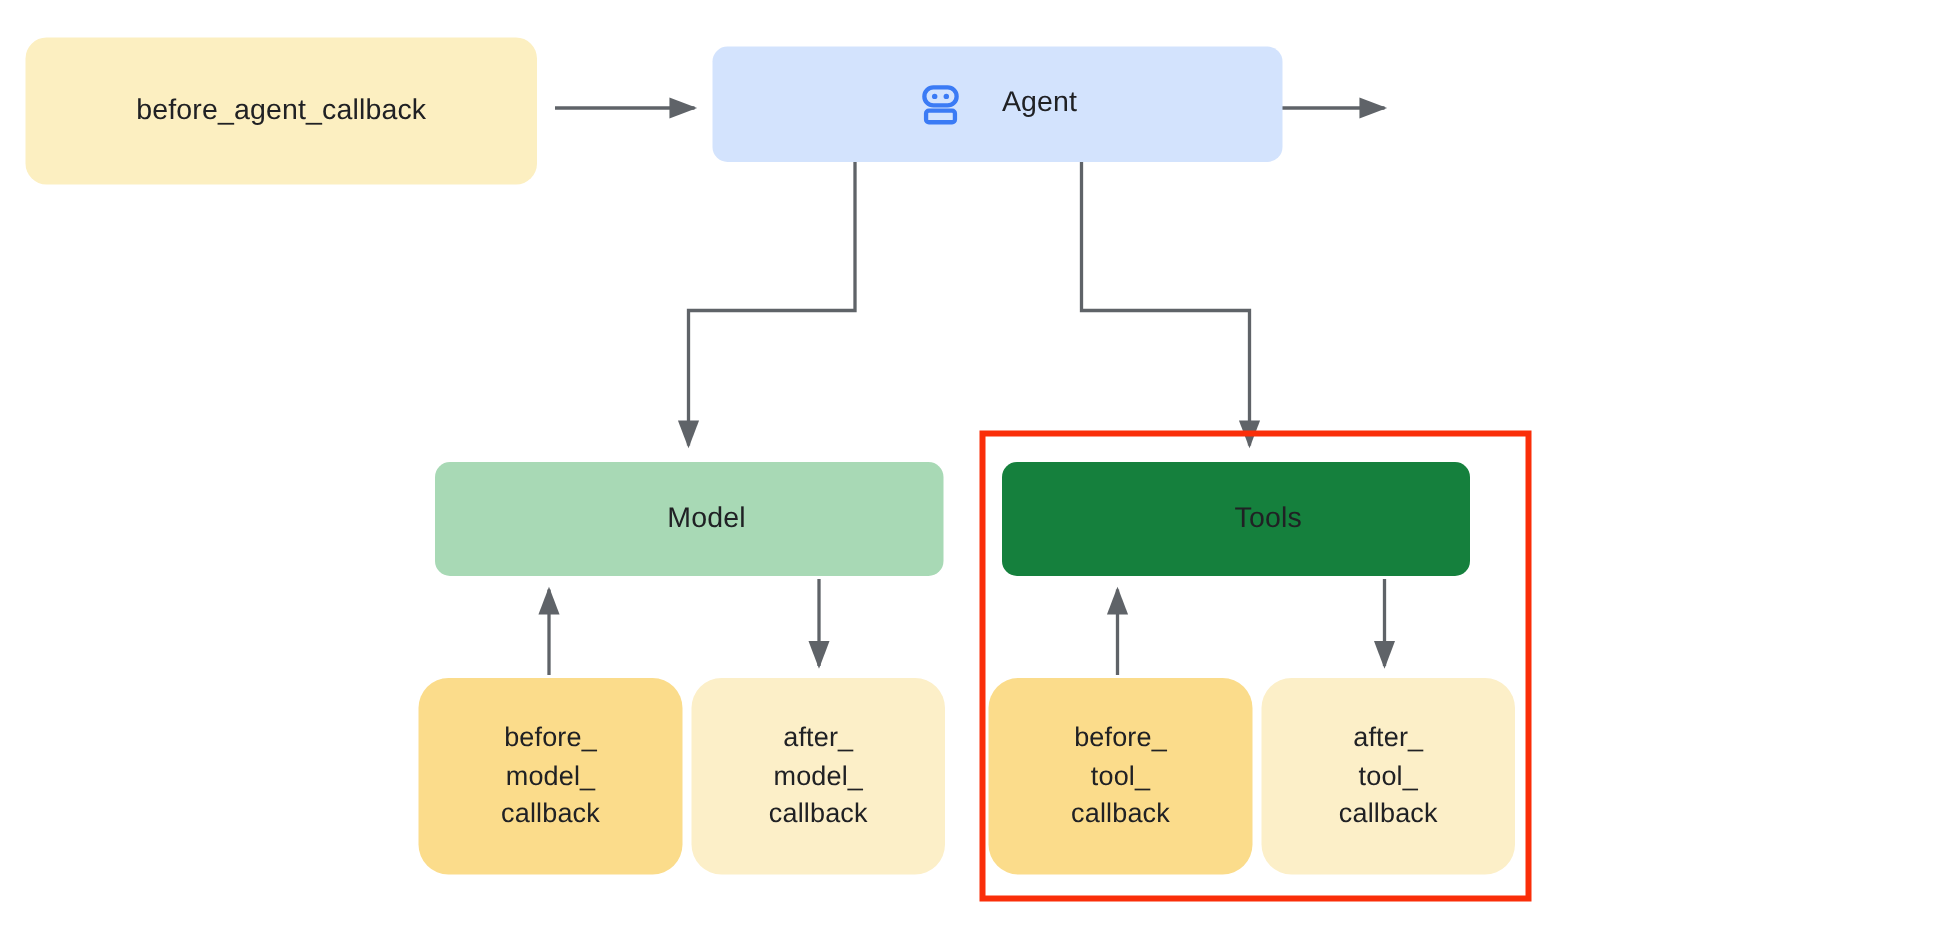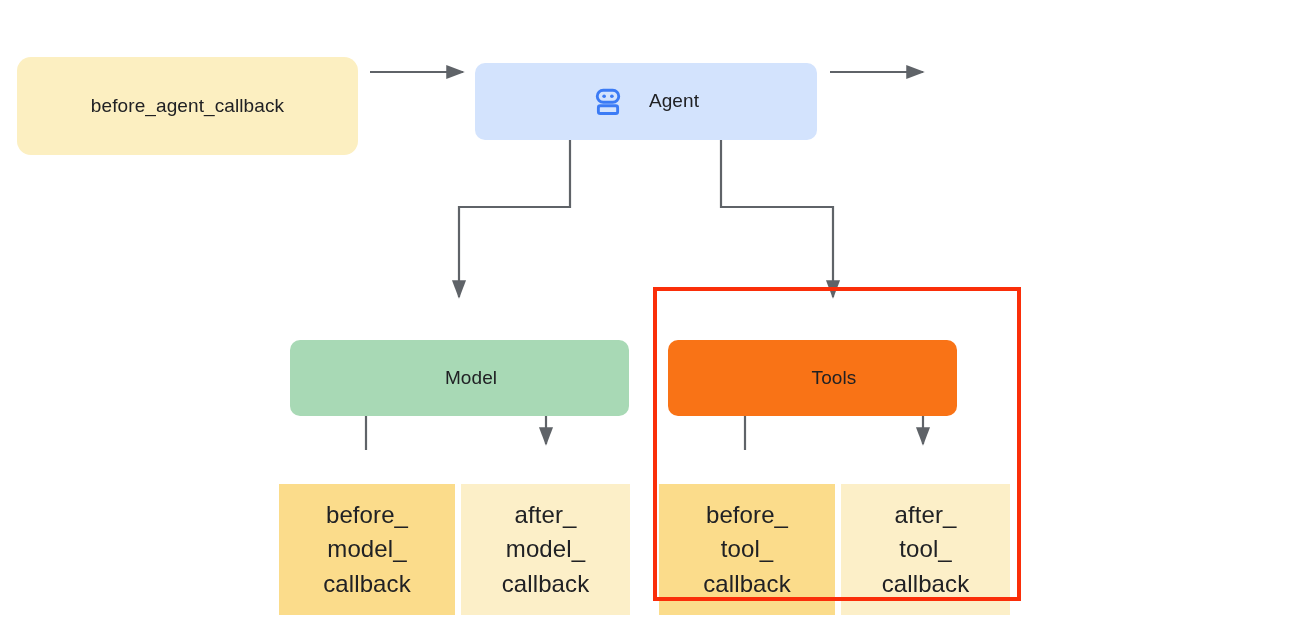--- a/index.html
+++ b/index.html
@@ -28,54 +28,53 @@
     display: flex;
     align-items: center;
     justify-content: center;
     text-align: center;
     color: #202124;
     font-size: 19px;
     line-height: 1.42;
     letter-spacing: 0.1px;
     white-space: pre-line;
     user-select: none;
-    margin-top: 32px;
   }
 
   .node.small {
-    font-size: 24px;
-    border-radius: 0;
+    font-size: 18px;
+    border-radius: 20px;
   }
 
   
   #node-before-agent {
     left: 17px;  top: 25px;  width: 341px; height: 98px;
     background: #FCEFC1;
     border-radius: 14px;
   }
   #node-agent {
-    left: 475px; top: 31px;  width: 342px; height: 77px;
+    left: 475px; top: 31px;  width: 380px; height: 77px;
     background: #D3E3FD;
     border-radius: 10px;
     gap: 26px;
   }
   #node-after-agent {
     left: 935px; top: 25px;  width: 348px; height: 98px;
     background: #FCDF82;
     border-radius: 14px;
   }
   #node-model {
     left: 290px; top: 308px; width: 339px; height: 76px;
     background: #A8D9B5;
     border-radius: 10px;
     padding-left: 23px;
   }
   #node-tools {
-    left: 668px; top: 308px; width: 289px; height: 76px;
-    background: #f97316;
+    left: 668px; top: 308px; width: 312px; height: 76px;
+    background: #15803d;
     border-radius: 10px;
     padding-left: 43px;
   }
 
   #node-before-model { left: 279px; top: 452px; width: 176px; height: 131px; background: #FBDC8B; }
   #node-after-model  { left: 461px; top: 452px; width: 169px; height: 131px; background: #FCEFC8; }
   #node-before-tool  { left: 659px; top: 452px; width: 176px; height: 131px; background: #FBDC8B; }
   #node-after-tool   { left: 841px; top: 452px; width: 169px; height: 131px; background: #FCEFC8; }
 
   

